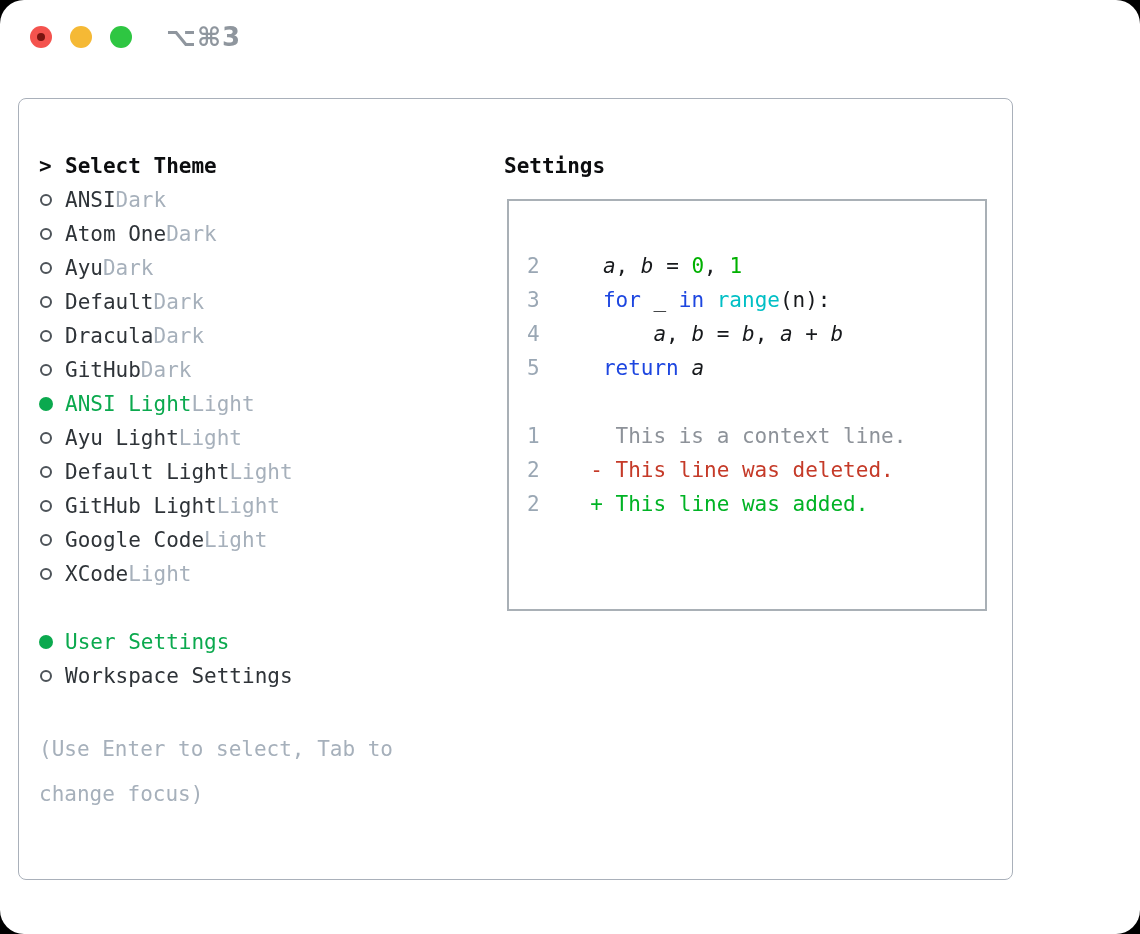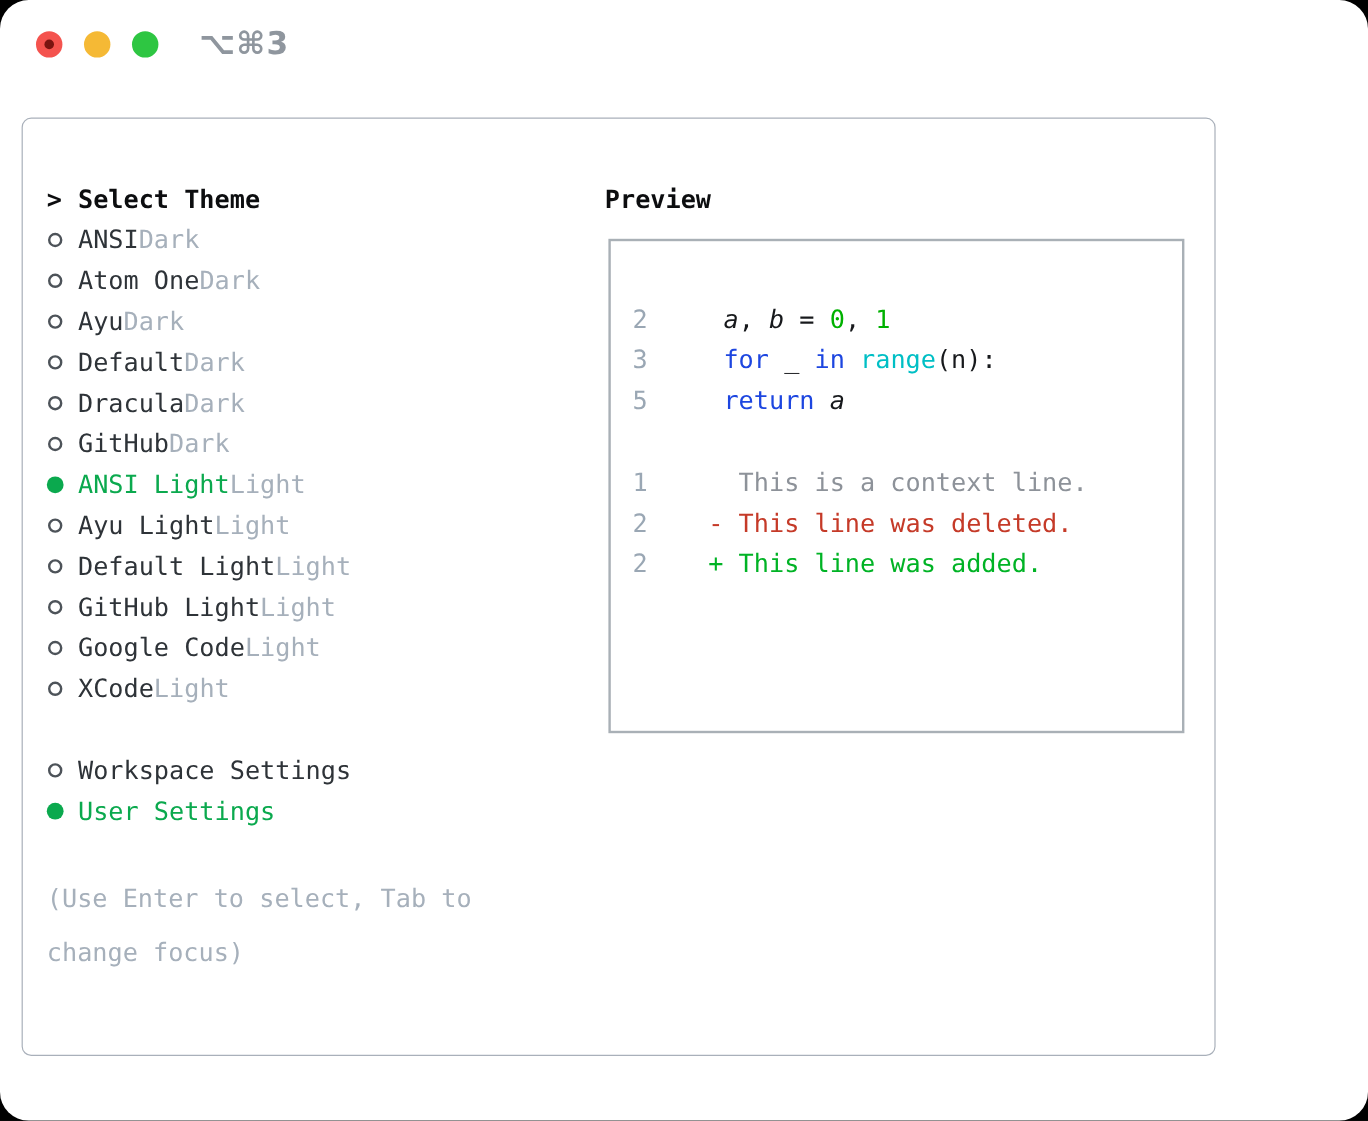--- a/index.html
+++ b/index.html
@@ -86,35 +86,36 @@
           <div class="row"><span class="marker"><span class="ring"></span></span><span class="name">Default Light</span> <span class="variant">Light</span></div>
           <div class="row"><span class="marker"><span class="ring"></span></span><span class="name">GitHub Light</span> <span class="variant">Light</span></div>
           <div class="row"><span class="marker"><span class="ring"></span></span><span class="name">Google Code</span> <span class="variant">Light</span></div>
           <div class="row"><span class="marker"><span class="ring"></span></span><span class="name">XCode</span> <span class="variant">Light</span></div>
         </div>
 
       <div class="spacer"></div>
 
 
       <div id="apply-rows">
+          <div class="row"><span class="marker"><span class="dotfill"></span></span><span class="name sel">User Settings</span></div>
           <div class="row"><span class="marker"><span class="ring"></span></span><span class="name">Workspace Settings</span></div>
-          <div class="row"><span class="marker"><span class="dotfill"></span></span><span class="name sel">User Settings</span></div>
         </div>
 
       <div class="spacer"></div>
 
       <div class="hint">(Use Enter to select, Tab to change focus)</div>
     </div>
 
-    <div class="preview-title">Preview</div>
+    <div class="preview-title">Settings</div>
 
     <div class="preview-box">
       <div class="code" id="code-lines">
           <div class="code-line"><span class="tok-ln">2 </span><span class="tok-pl">    </span><span class="tok-var">a</span><span class="tok-pl">, </span><span class="tok-var">b</span><span class="tok-pl"> = </span><span class="tok-num">0</span><span class="tok-pl">, </span><span class="tok-num">1</span></div>
           <div class="code-line"><span class="tok-ln">3 </span><span class="tok-pl">    </span><span class="tok-kw">for</span><span class="tok-pl"> _ </span><span class="tok-kw">in</span><span class="tok-pl"> </span><span class="tok-fn">range</span><span class="tok-pl">(n):</span></div>
+          <div class="code-line"><span class="tok-ln">4 </span><span class="tok-pl">        </span><span class="tok-var">a</span><span class="tok-pl">, </span><span class="tok-var">b</span><span class="tok-pl"> = </span><span class="tok-var">b</span><span class="tok-pl">, </span><span class="tok-var">a</span><span class="tok-pl"> + </span><span class="tok-var">b</span></div>
           <div class="code-line"><span class="tok-ln">5 </span><span class="tok-pl">    </span><span class="tok-kw">return</span><span class="tok-pl"> </span><span class="tok-var">a</span></div>
           <div class="code-line"></div>
           <div class="code-line"><span class="tok-ln">1</span><span class="tok-pl">      </span><span class="tok-ctx">This is a context line.</span></div>
           <div class="code-line"><span class="tok-ln">2</span><span class="tok-pl">    </span><span class="tok-del">- This line was deleted.</span></div>
           <div class="code-line"><span class="tok-ln">2</span><span class="tok-pl">    </span><span class="tok-add">+ This line was added.</span></div>
         </div>
     </div>
 
   </div>
 </div>

